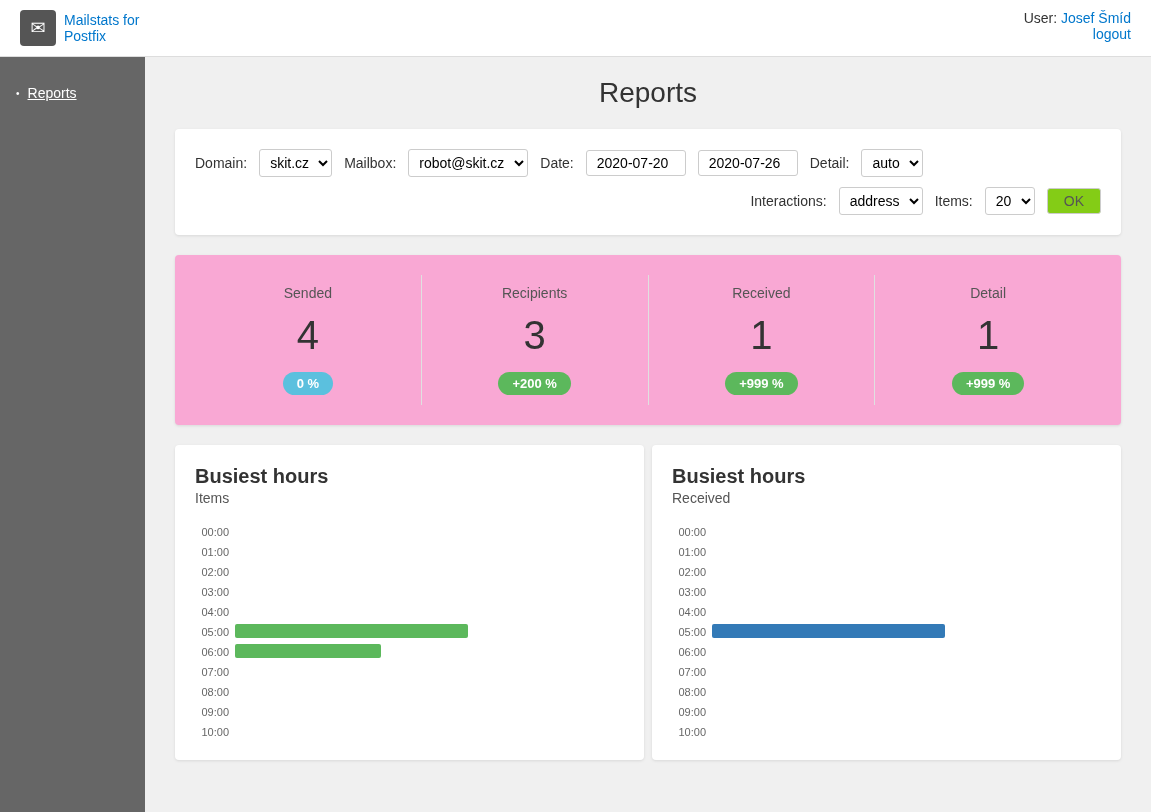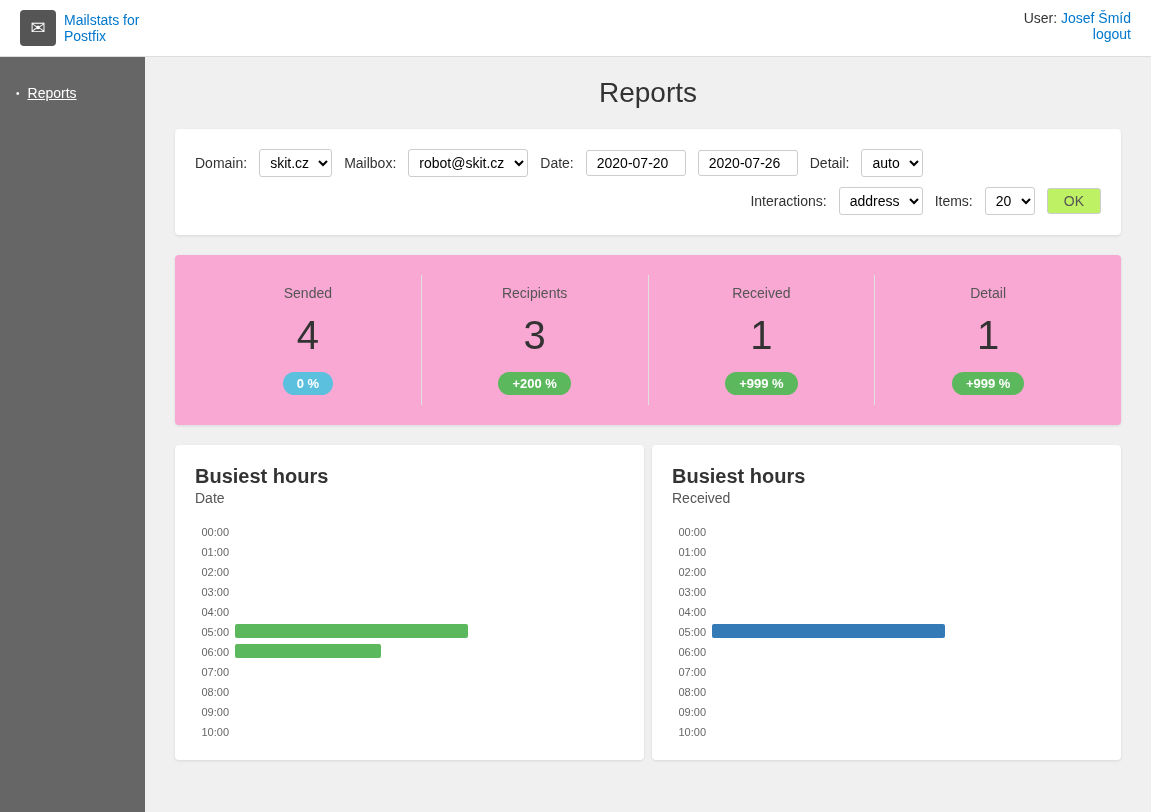--- a/index.html
+++ b/index.html
@@ -120,21 +120,21 @@
       background: #fff;
     }
     .filter-input {
       padding: 4px 10px;
       border: 1px solid #ccc;
       border-radius: 3px;
       font-size: 14px;
       width: 100px;
     }
     .btn-ok {
-      background: #bef264;
+      background: #84cc16;
       border: 1px solid #ccc;
       border-radius: 3px;
       padding: 4px 16px;
       font-size: 14px;
       cursor: pointer;
       color: #555;
     }
 
     
     .stats-card {
@@ -315,21 +315,21 @@
       <div class="stat-label">Detail</div>
       <div class="stat-value">1</div>
       <span class="stat-badge badge-green">+999 %</span>
     </div>
       </div>
 
     <div class="charts-row">
 
       <div class="chart-card">
         <div class="chart-title">Busiest hours</div>
-        <div class="chart-subtitle">Date</div>
+        <div class="chart-subtitle">Items</div>
         <div class="bar-chart" id="sent-chart-container">
             <div class="bar-row">
         <span class="bar-row-label">00:00</span>
         <div class="bar-row-track">
           <div class="bar-fill bar-fill-green" style="width:0%"></div>
         </div>
       </div>
             <div class="bar-row">
         <span class="bar-row-label">01:00</span>
         <div class="bar-row-track">

